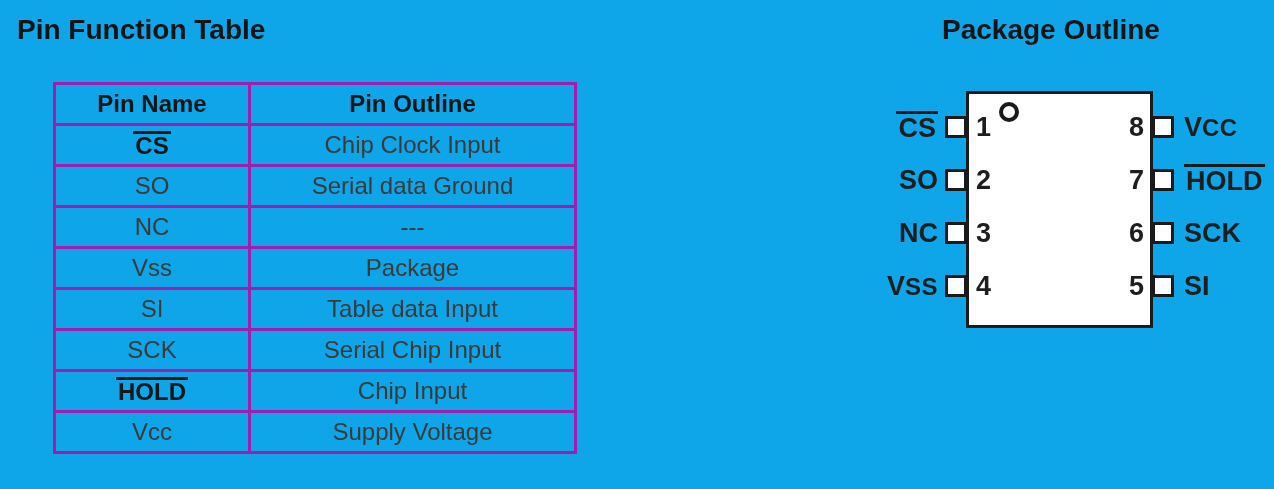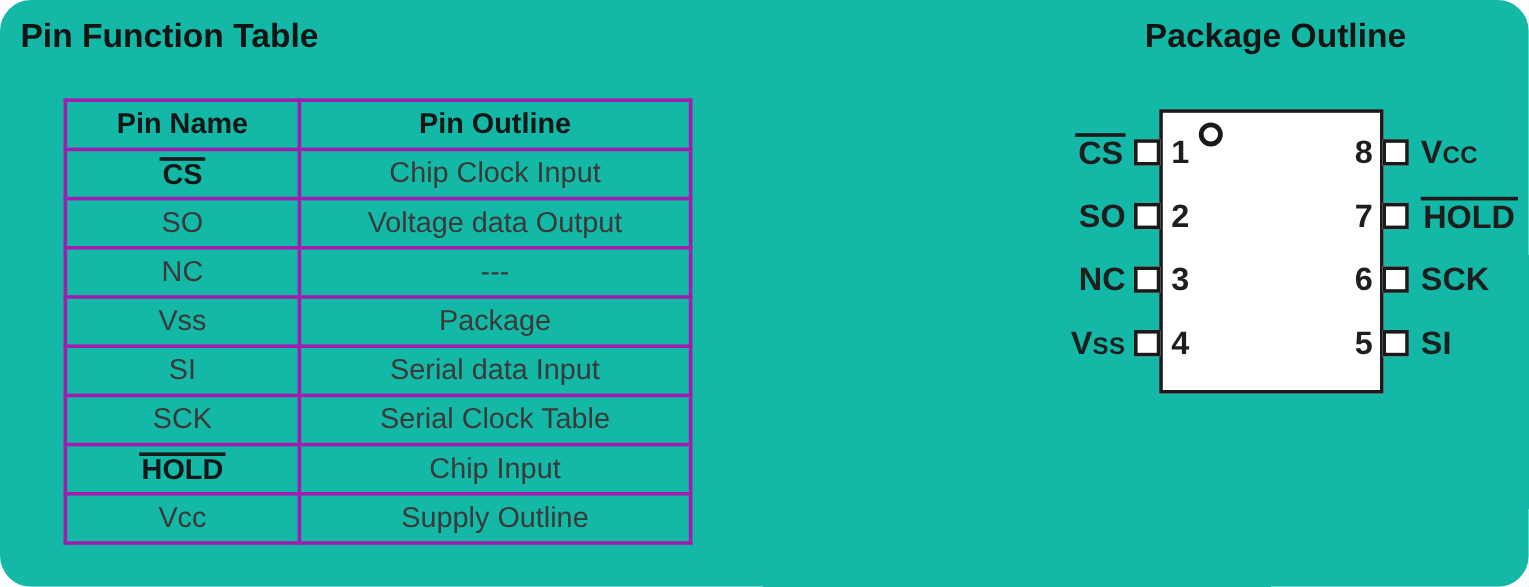--- a/index.html
+++ b/index.html
@@ -1,35 +1,34 @@
 <!DOCTYPE html>
 <html><head>
 <meta charset="utf-8">
 <style>
   * { box-sizing: border-box; }
   html,body { margin:0; padding:0; background:#ffffff; }
   .page {
     position: relative;
     width: 1274px;
     height: 489px;
-    background: #14b8a6;
+    background: #0ea5e9;
     font-family: "Liberation Sans", sans-serif;
     color: #1a1a1a;
     overflow: hidden;
-    border-radius: 26px;
   }
   .title {
     position: absolute;
     font-size: 28px;
     font-weight: bold;
     color: #141414;
     white-space: nowrap;
   }
   .title-left  { left: 17px;  top: 14px; }
-  .title-right { left: 942px; top: 14px; margin-left: 12px; }
+  .title-right { left: 942px; top: 14px; }
 
   
   table.pin-table {
     position: absolute;
     left: 53px; top: 82px;
     width: 524px;
     border-collapse: collapse;
     table-layout: fixed;
   }
   .pin-table th, .pin-table td {
@@ -89,21 +88,21 @@
   }
   .pin-label {
     position: absolute;
     height: 32px; line-height: 32px;
     font-size: 27px;
     font-weight: bold;
     color: #1e1e1e;
     white-space: nowrap;
   }
   .pin-label .suffix {
-    font-size: 20px;
+    font-size: 24px;
     text-transform: uppercase;
     letter-spacing: 0.5px;
   }
   .align-right { text-align: right; }
 </style>
 </head>
 <body>
 
 <div class="page">
 
@@ -122,45 +121,45 @@
         <th>Pin Outline</th>
       </tr>
     </thead>
     <tbody id="pin-table-body">
         <tr>
           <td class="bold"><span class="overline">CS</span></td>
           <td>Chip Clock Input</td>
         </tr>
         <tr>
           <td><span>SO</span></td>
-          <td>Voltage data Output</td>
+          <td>Serial data Ground</td>
         </tr>
         <tr>
           <td><span>NC</span></td>
           <td>---</td>
         </tr>
         <tr>
           <td><span>Vss</span></td>
           <td>Package</td>
         </tr>
         <tr>
           <td><span>SI</span></td>
-          <td>Serial data Input</td>
+          <td>Table data Input</td>
         </tr>
         <tr>
           <td><span>SCK</span></td>
-          <td>Serial Clock Table</td>
+          <td>Serial Chip Input</td>
         </tr>
         <tr>
           <td class="bold"><span class="overline">HOLD</span></td>
           <td>Chip Input</td>
         </tr>
         <tr>
           <td><span>Vcc</span></td>
-          <td>Supply Outline</td>
+          <td>Supply Voltage</td>
         </tr>
       </tbody>
   </table>
 
   <div class="ic-body"></div>
   <div class="pin1-marker"></div>
   <div id="pins">
       <div class="pad" style="left: 945px; top: 116px;"></div>
       <div class="pin-number" style="left: 976px; top: 112px;">1</div>
       <div class="pin-label align-right" style="left: 790px; top: 111px; width: 148px;"><span class="overline">CS</span></div>

